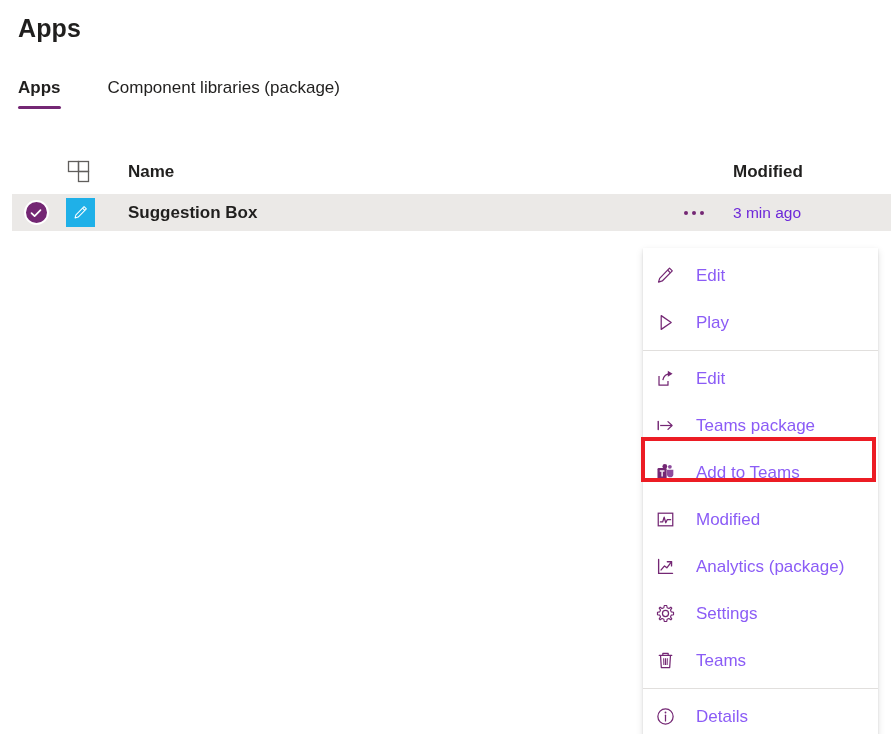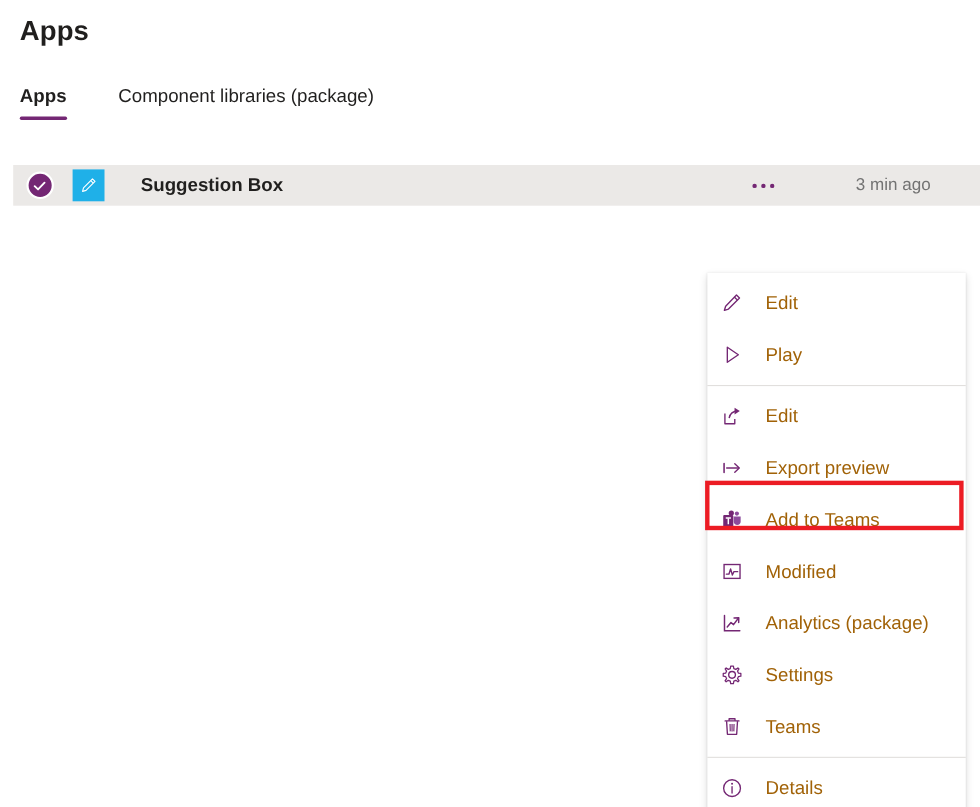--- a/index.html
+++ b/index.html
@@ -131,23 +131,22 @@
   .row .col-check { margin-left: 0; }
   .row .col-name {
     font-size: 17px;
     font-weight: 600;
     color: #201f1e;
     padding-left: 12px;
   }
   .row .col-modified {
     font-size: 15.5px;
     font-weight: 400;
-    color: #737373;
+    color: #6d28d9;
     padding-left: 2px;
-    text-align: center;
   }
 
   .check-circle {
     width: 25px;
     height: 25px;
     border-radius: 50%;
     background: #742774;
     border: 2px solid #ffffff;
     box-sizing: border-box;
     display: flex;
@@ -205,21 +204,21 @@
   .menu-icon {
     width: 32px;
     flex: 0 0 32px;
     display: flex;
     align-items: center;
     justify-content: flex-start;
   }
   .menu-icon svg { display: block; }
   .menu-label {
     font-size: 17px;
-    color: #a16207;
+    color: #8b5cf6;
     padding-left: 9px;
     white-space: nowrap;
   }
   .menu-sep {
     height: 1px;
     background: #e1dfdd;
     margin: 4px 0;
   }
 
   
@@ -244,20 +243,35 @@
   <div class="tab is-selected">
     <span>Apps</span>
   </div>
   <div class="tab">
     <span>Component libraries (package)</span>
   </div>
 </div>
 
 <div class="list">
 
+  <div class="list-header">
+    <div class="col-check"></div>
+    <div class="col-icon">
+      <span class="grid-icon-wrap">
+        <svg width="26" height="26" viewBox="0 0 26 26" fill="none">
+          <rect x="2.5" y="2.5" width="10" height="10" stroke="#605e5c" stroke-width="1.3" fill="none"></rect>
+          <rect x="12.5" y="2.5" width="10" height="10" stroke="#605e5c" stroke-width="1.3" fill="none"></rect>
+          <rect x="12.5" y="12.5" width="10" height="10" stroke="#605e5c" stroke-width="1.3" fill="none"></rect>
+        </svg>
+      </span>
+    </div>
+    <div class="col-name">Name</div>
+    <div class="col-actions"></div>
+    <div class="col-modified">Modified</div>
+  </div>
 
   <div class="row">
     <div class="col-check">
       <span class="check-circle">
         <svg width="14" height="14" viewBox="0 0 14 14" fill="none">
           <path d="M2.5 7.2 L5.6 10.2 L11.5 4.1" stroke="#ffffff" stroke-width="1.7" stroke-linecap="round" stroke-linejoin="round" fill="none"></path>
         </svg>
       </span>
     </div>
     <div class="col-icon">
@@ -315,21 +329,21 @@
   </div>
 
   <div class="menu-item">
     <span class="menu-icon">
       <svg width="21" height="21" viewBox="0 0 22 22" fill="none">
         <path d="M3.4 6.8 L3.4 15.2" stroke="#742774" stroke-width="1.5" stroke-linecap="round"></path>
         <path d="M5.4 11 L17.6 11" stroke="#742774" stroke-width="1.3"></path>
         <path d="M13.6 6.9 L17.9 11 L13.6 15.1" stroke="#742774" stroke-width="1.3" fill="none" stroke-linejoin="round" stroke-linecap="round"></path>
       </svg>
     </span>
-    <span class="menu-label">Export preview</span>
+    <span class="menu-label">Teams package</span>
   </div>
 
   <div class="menu-item">
     <span class="menu-icon">
       <svg width="21" height="21" viewBox="0 0 22 22" fill="none">
         <circle cx="15.6" cy="5.1" r="2.0" fill="#8d4b9c"></circle>
         <circle cx="10.3" cy="4.6" r="2.5" fill="#742774"></circle>
         <path d="M12.6 8.0 L19.2 8.0 L19.2 13.0 C19.2 14.8 17.8 16.0 16.0 16.0 C14.1 16.0 12.6 14.8 12.6 13.0 Z" fill="#8d4b9c"></path>
         <rect x="2.6" y="6.4" width="9.6" height="11.6" rx="1.1" fill="#742774"></rect>
         <path d="M5.0 9.4 L9.9 9.4" stroke="#ffffff" stroke-width="1.4"></path>

